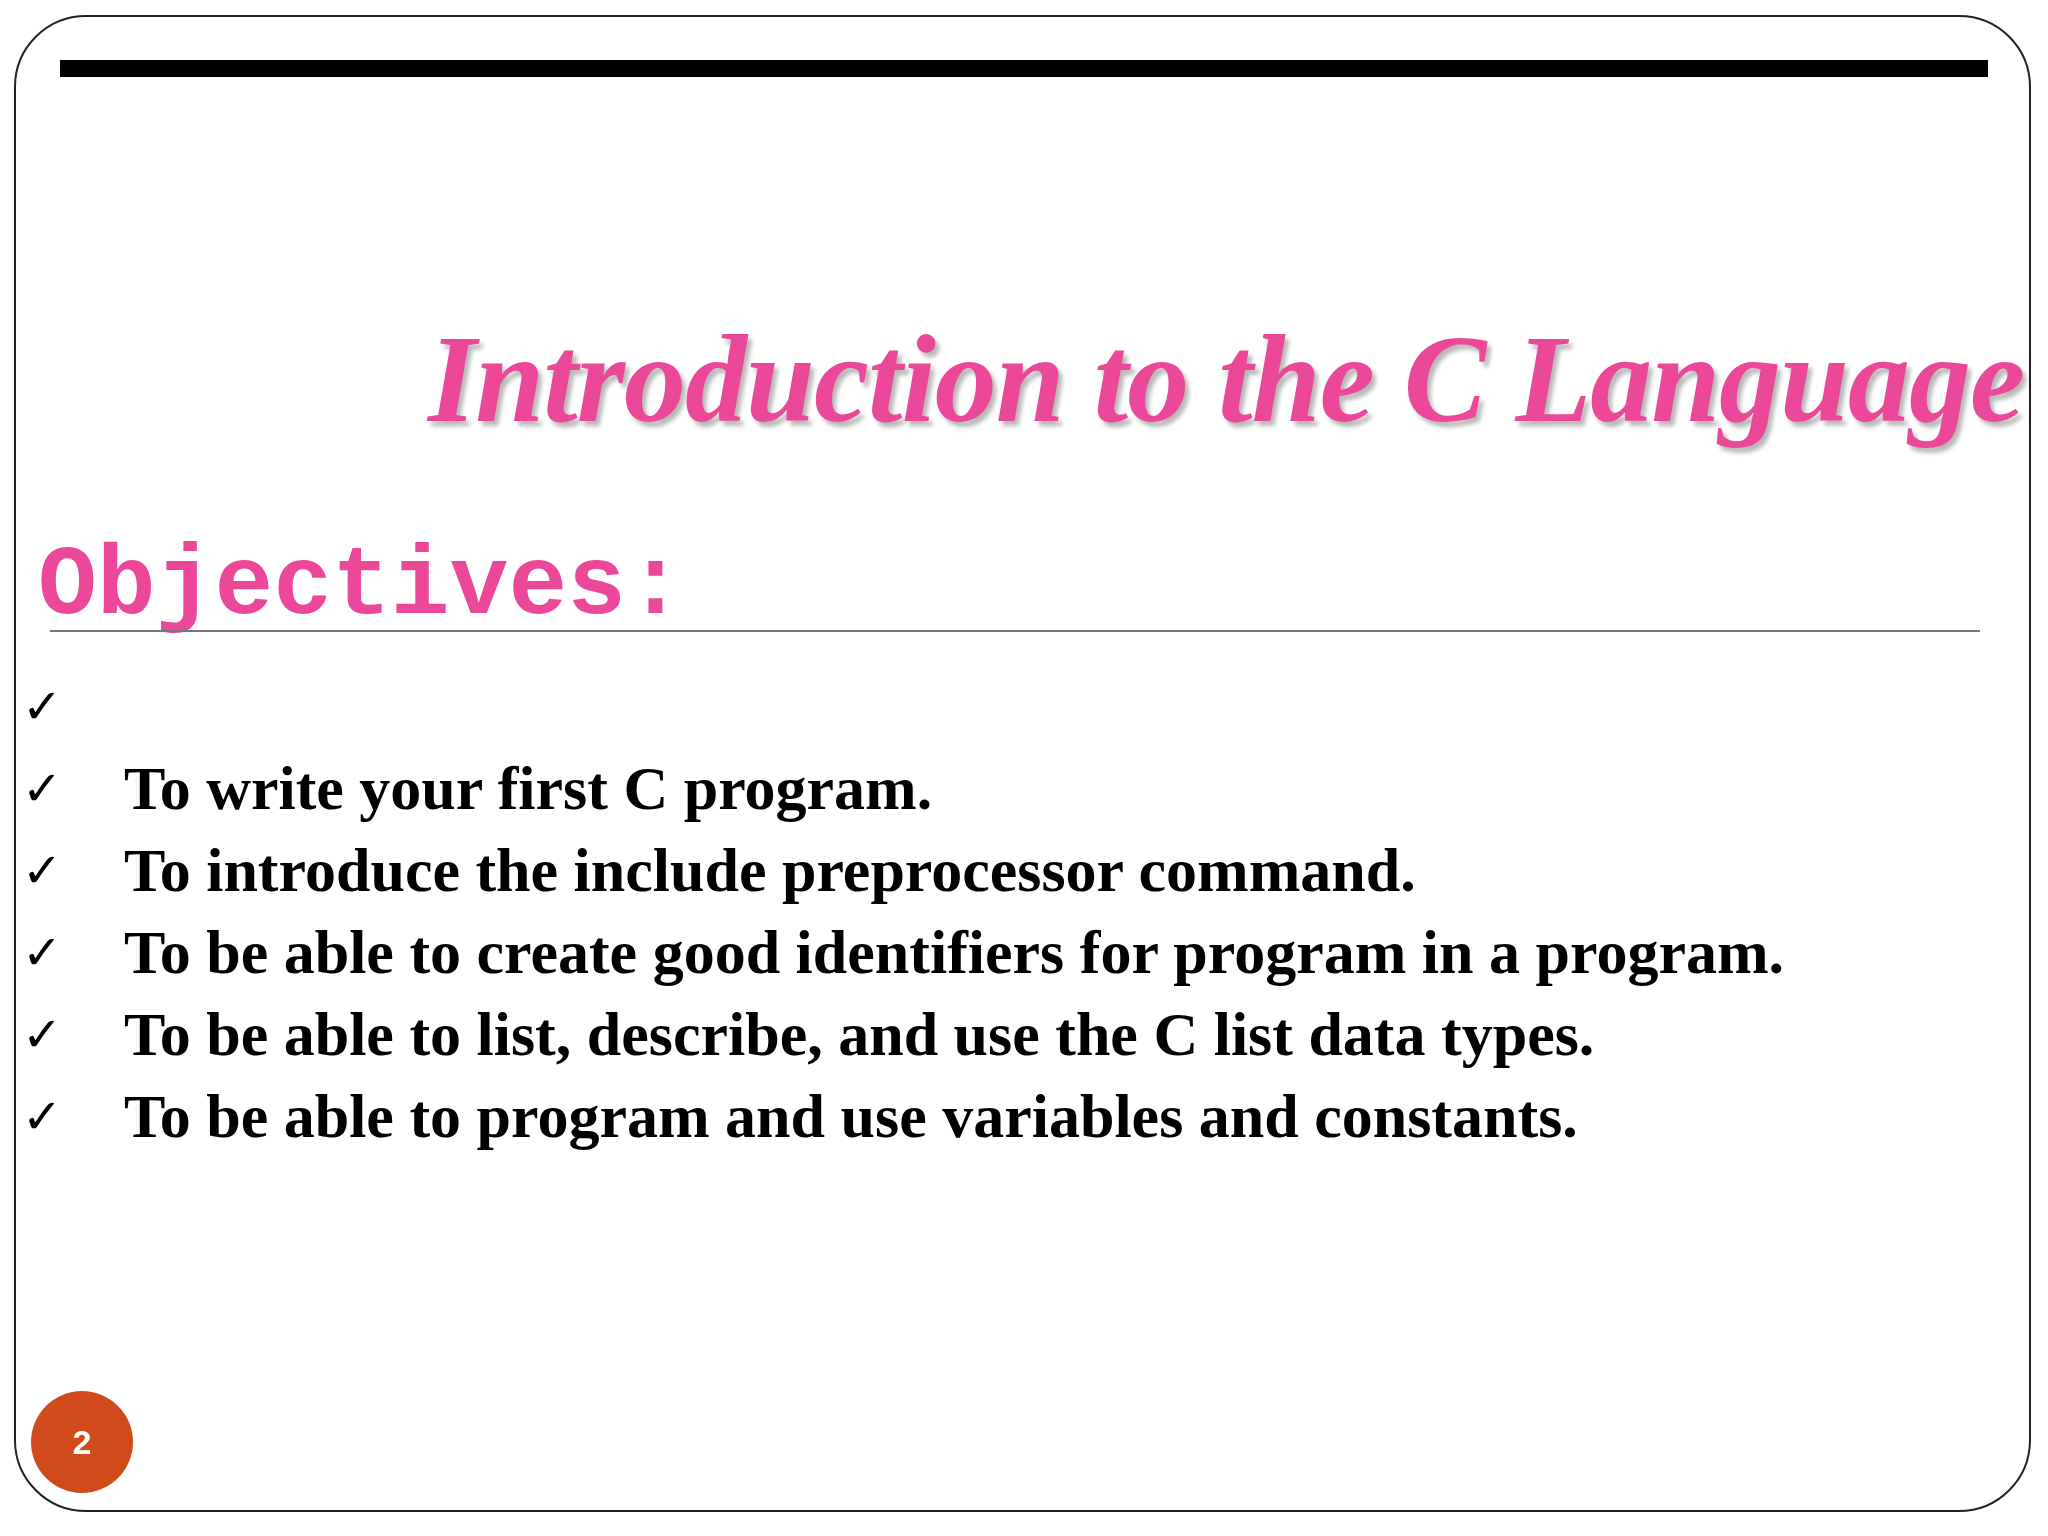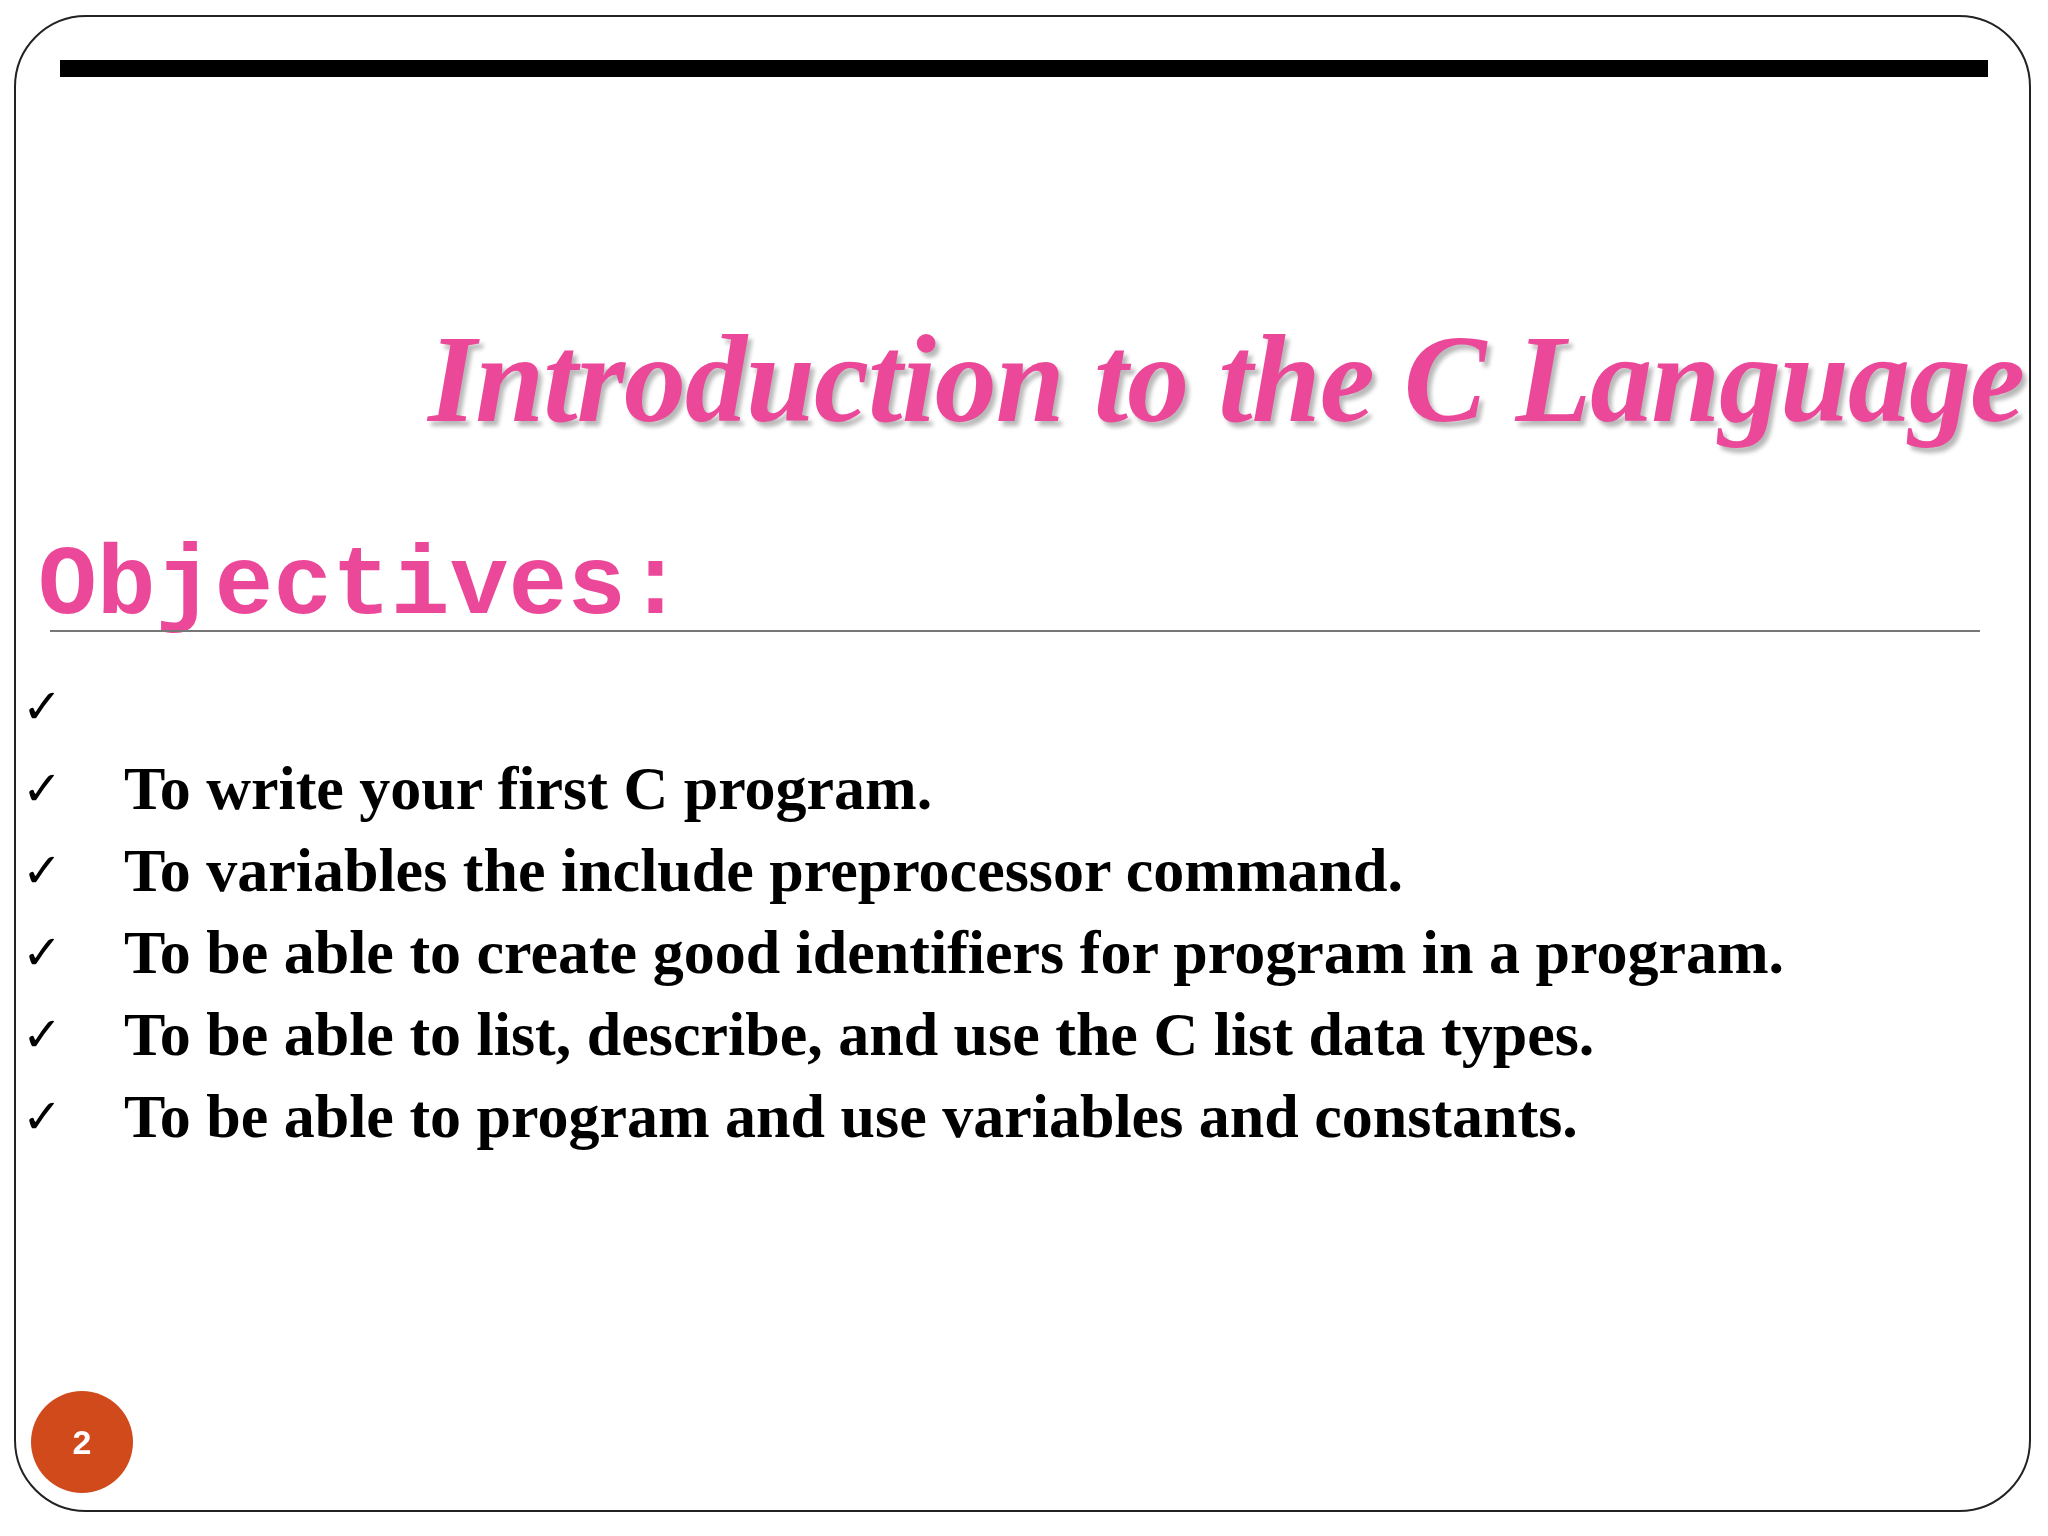--- a/index.html
+++ b/index.html
@@ -51,21 +51,21 @@
 <ul class="objectives">
   <li class="objective">
     <span class="check">✓</span>
   </li>
   <li class="objective">
     <span class="check">✓</span>
     <span class="objective-text">To write your first C program.</span>
   </li>
   <li class="objective">
     <span class="check">✓</span>
-    <span class="objective-text">To variables the include preprocessor command.</span>
+    <span class="objective-text">To introduce the include preprocessor command.</span>
   </li>
   <li class="objective">
     <span class="check">✓</span>
     <span class="objective-text">To be able to create good identifiers for program in a program.</span>
   </li>
   <li class="objective">
     <span class="check">✓</span>
     <span class="objective-text">To be able to list, describe, and use the C list data types.</span>
   </li>
   <li class="objective">

